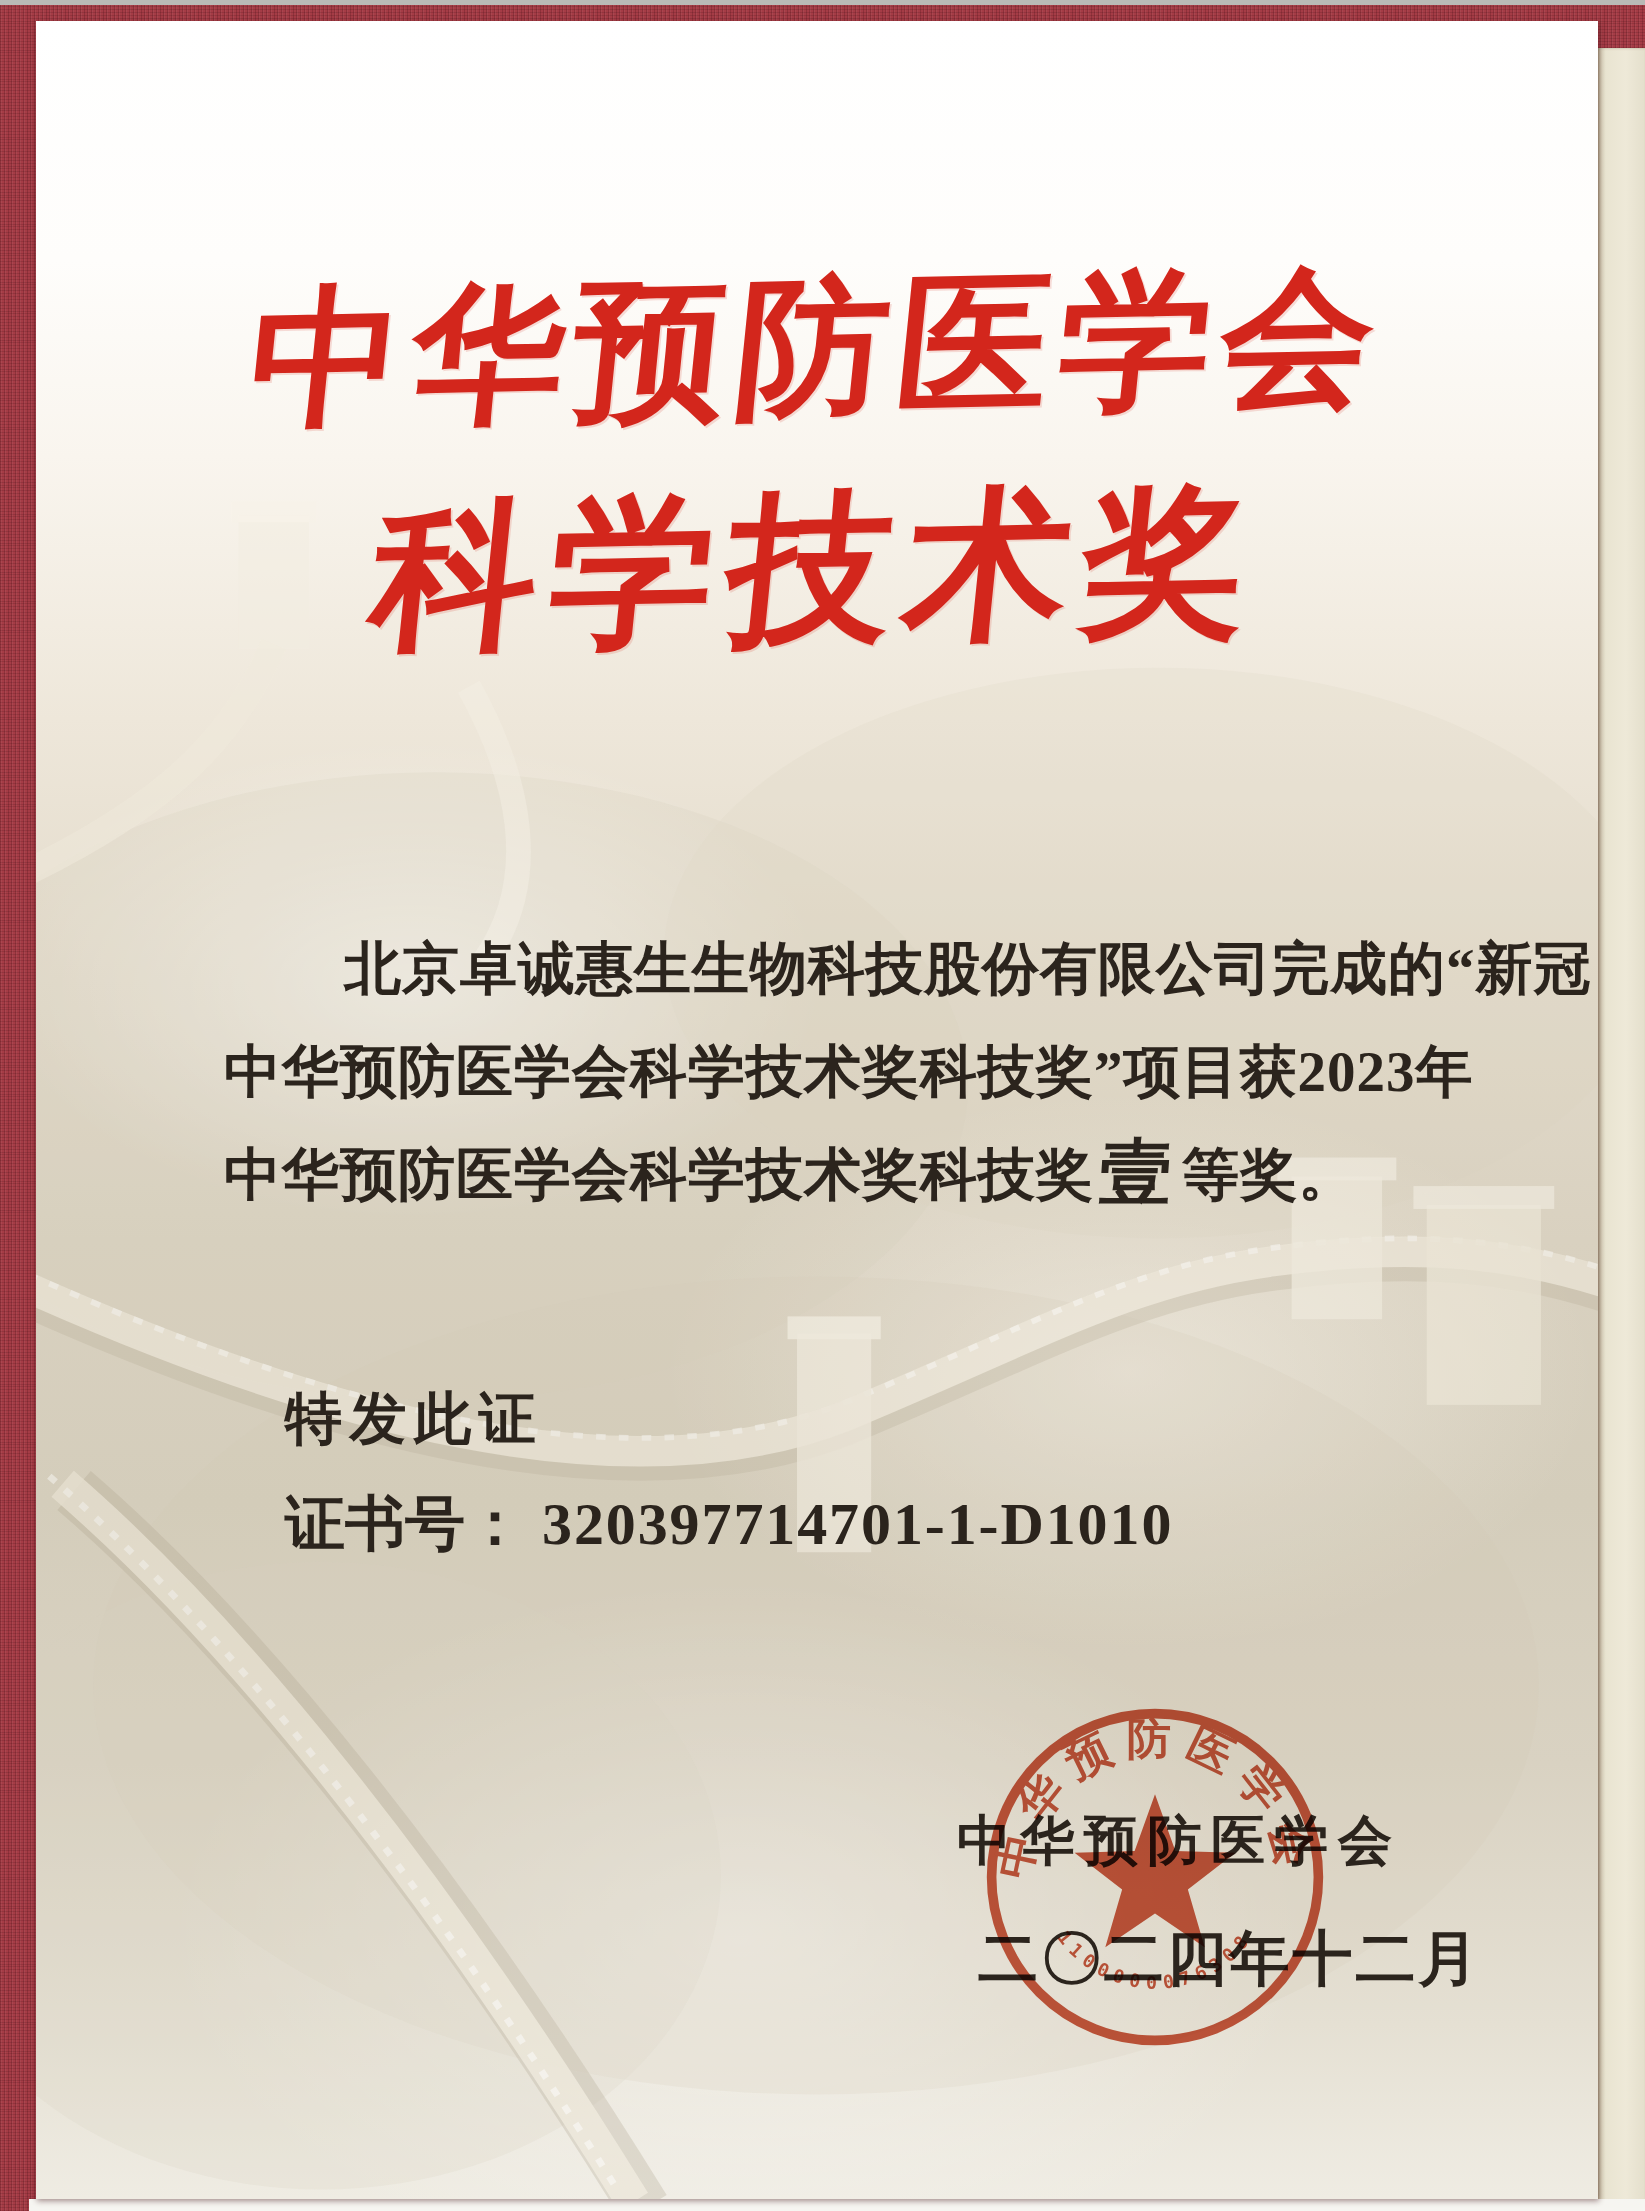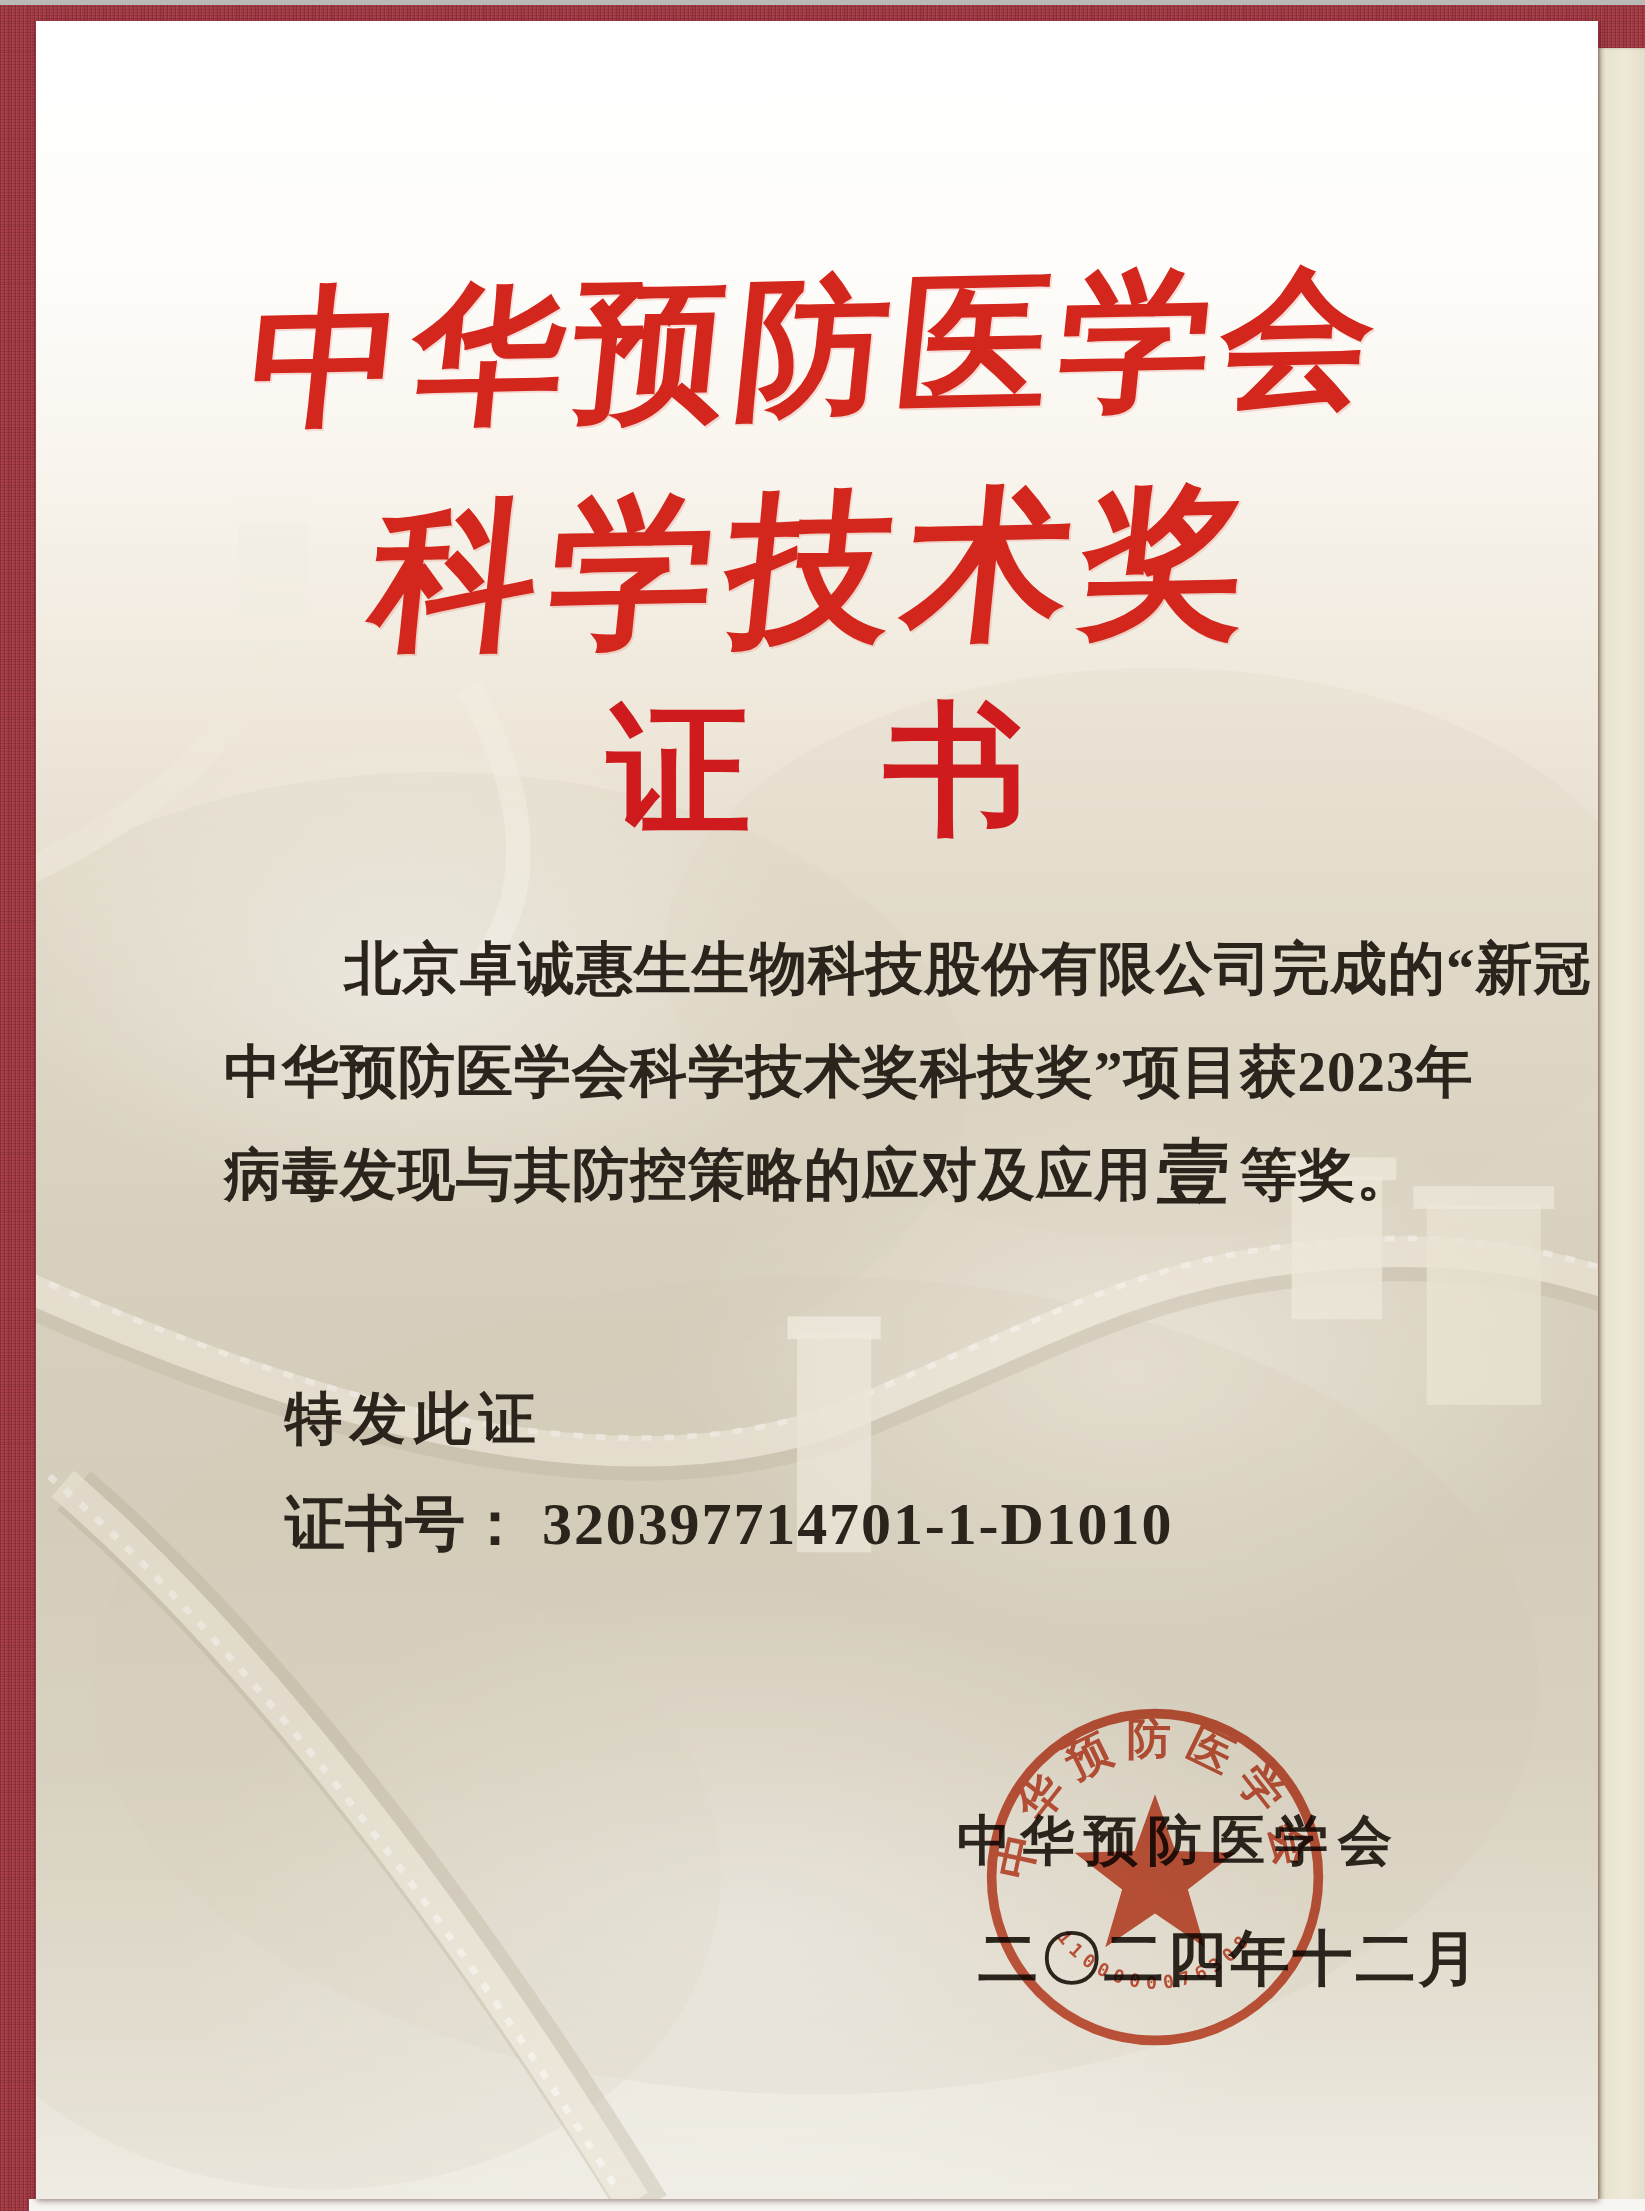--- a/index.html
+++ b/index.html
@@ -95,26 +95,25 @@
       <rect x="1448" y="1225" width="148" height="24" fill="#f8f4ea" opacity=".8"></rect>
 
       <path d="M 40 1545 C 220 1700, 430 1960, 640 2300" fill="none" stroke="#aba08a" stroke-width="54" opacity=".45"></path>
       <path d="M 28 1538 C 208 1693, 418 1953, 628 2293" fill="none" stroke="#f0eadb" stroke-width="36" opacity=".85"></path>
       <path d="M 14 1530 C 194 1685, 404 1945, 614 2285" fill="none" stroke="#ffffff" stroke-width="7" stroke-dasharray="9 13" opacity=".7"></path>
     </svg>
 
     <div class="callig callig1">中华预防医学会</div>
     <div class="callig callig2">科学技术奖</div>
 
-    <div class="heading">证书</div>
 
     <div class="bodytext">
       <div class="bodyline indent">北京卓诚惠生生物科技股份有限公司完成的“新冠</div>
       <div class="bodyline">中华预防医学会科学技术奖科技奖”项目获2023年</div>
-      <div class="bodyline"><span>病毒发现与其防控策略的应对及应用</span><span class="grade">壹</span><span>等奖。</span></div>
+      <div class="bodyline"><span>中华预防医学会科学技术奖科技奖</span><span class="grade">壹</span><span>等奖。</span></div>
     </div>
 
     <div class="issue-statement">特发此证</div>
     <div class="certno"><span>证书号：</span><span class="num">320397714701-1-D1010</span></div>
 
     <div class="issuer">中华预防医学会</div>
     <div class="issue-date">二〇二四年十二月</div>
 
     <svg class="seal" viewBox="0 0 360 360" aria-hidden="true">
       <circle cx="180" cy="180" r="170" fill="none" stroke="#c64527" stroke-width="10"></circle>

